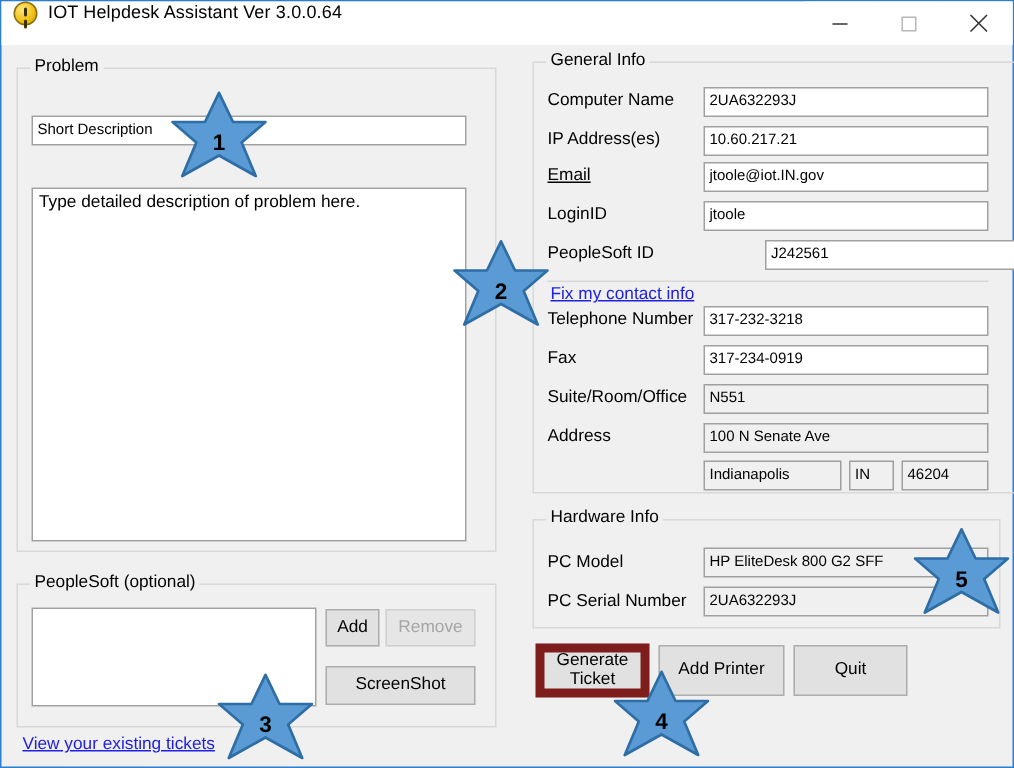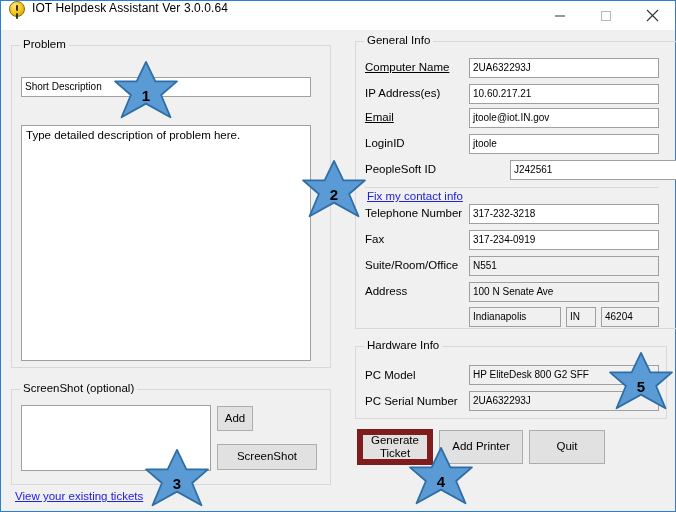--- a/index.html
+++ b/index.html
@@ -128,37 +128,38 @@
 
   <div class="group" style="left:10px;top:44px;width:320px;height:323px;">
     <span class="group-label">Problem</span>
   </div>
 
   <div class="tbox" style="left:20px;top:76px;width:290px;height:20px;">Short Description</div>
 
   <div class="memo" style="left:20px;top:124px;width:290px;height:236px;">Type detailed description of problem here.</div>
 
   <div class="group" style="left:10px;top:388px;width:320px;height:96px;">
-    <span class="group-label">ScreenShot (optional)</span>
+    <span class="group-label">PeopleSoft (optional)</span>
   </div>
 
   <div class="memo" style="left:20px;top:404px;width:190px;height:66px;"></div>
 
   <div class="btn" style="left:216px;top:405px;width:36px;height:25px;">Add</div>
 
+  <div class="btn disabled" style="left:256px;top:405px;width:60px;height:25px;">Remove</div>
 
   <div class="btn" style="left:216px;top:443px;width:100px;height:26px;">ScreenShot</div>
 
   <div class="link" style="left:14px;top:489px;">View your existing tickets</div>
 
   <div class="group" style="left:354px;top:40px;width:376px;height:288px;">
     <span class="group-label">General Info</span>
   </div>
 
-  <div class="lbl" style="left:364px;top:60px;text-decoration:underline;">Computer Name</div>
+  <div class="lbl" style="left:364px;top:60px;">Computer Name</div>
   <div class="tbox" style="left:468px;top:57px;width:190px;height:20px;">2UA632293J</div>
 
   <div class="lbl" style="left:364px;top:86px;">IP Address(es)</div>
   <div class="tbox" style="left:468px;top:83px;width:190px;height:20px;">10.60.217.21</div>
 
   <div class="lbl" style="left:364px;top:110px;text-decoration:underline;">Email</div>
   <div class="tbox" style="left:468px;top:107px;width:190px;height:20px;">jtoole@iot.IN.gov</div>
 
   <div class="lbl" style="left:364px;top:136px;">LoginID</div>
   <div class="tbox" style="left:468px;top:133px;width:190px;height:20px;">jtoole</div>

